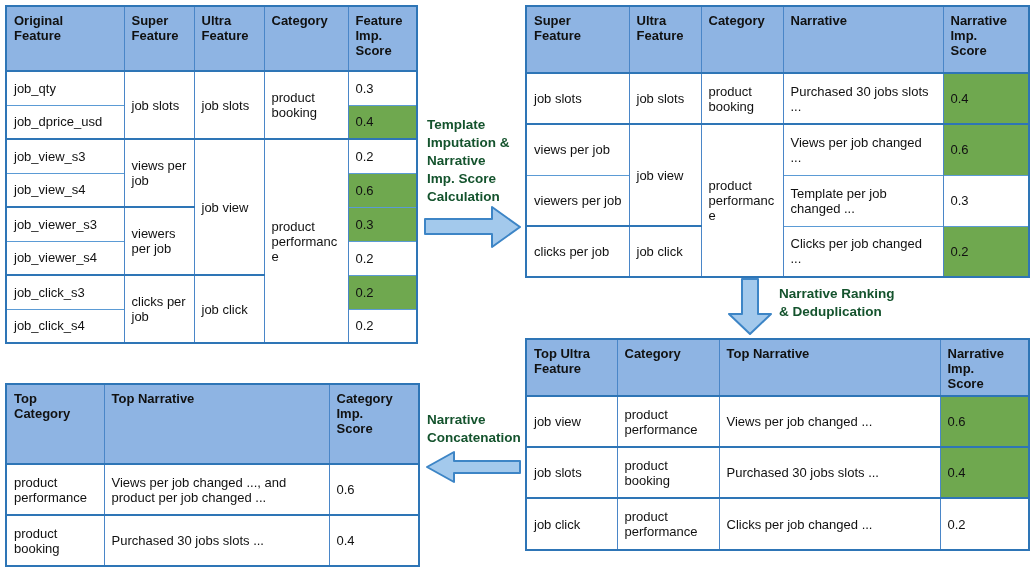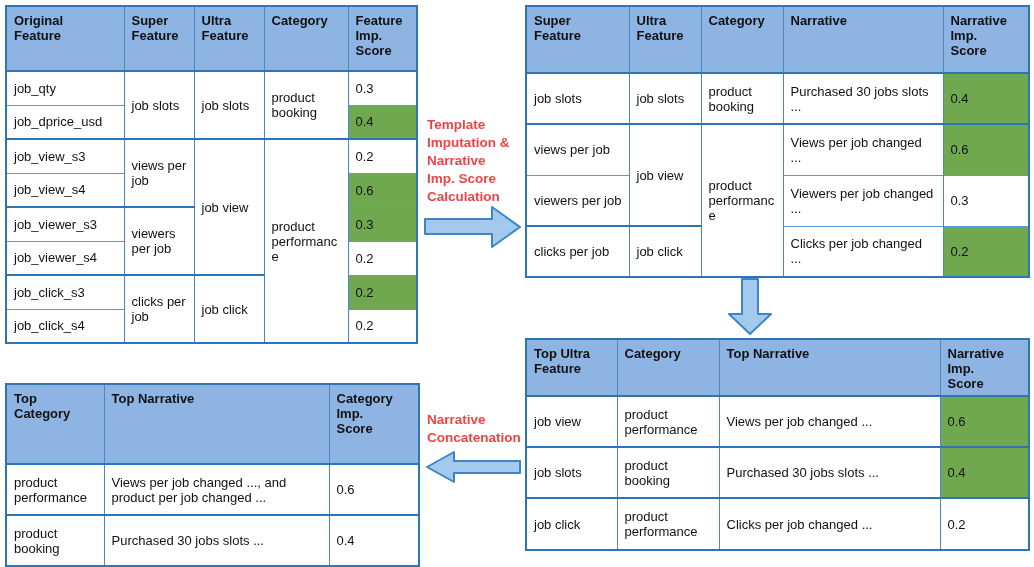--- a/index.html
+++ b/index.html
@@ -20,21 +20,21 @@
     background:#8EB4E3; font-weight:bold; vertical-align:top;
     white-space:pre-line; padding-top:6px;
     border-bottom:2.5px solid #2E75B6;
     margin-top:30px;
   }
   .dt td { vertical-align:middle; background:#fff; }
   .dt td.tt { border-top:2.5px solid #2E75B6; }   
   .dt td.lt { border-top:1.5px solid #5B9BD5; }   
   .arrow-label {
     position:absolute; font-weight:bold; font-size:13.5px; line-height:1.33;
-    white-space:pre-line; color:#ef4444;
+    white-space:pre-line; color:#14532d;
   }
   .arrow-svg { position:absolute; }
   .arrow-shape { fill:#A3C9EC; stroke:#3D85C6; stroke-width:2; stroke-linejoin:round; }
 </style>
 </head>
 <body>
 
 <div class="canvas">
 
   <table class="dt" style="left:5px; top:5px; width:411px;">
@@ -135,21 +135,21 @@
       </tr>
       <tr style="height:51px">
         <td class="tt">views per job</td>
         <td class="tt" rowspan="2">job view</td>
         <td class="tt" rowspan="3">product performance</td>
         <td class="tt">Views per job changed ...</td>
         <td class="tt" style="background: rgb(111, 168, 79);">0.6</td>
       </tr>
       <tr style="height:51px">
         <td class="lt">viewers per job</td>
-        <td class="lt">Viewers per job changed ...</td>
+        <td class="lt">Template per job changed ...</td>
         <td class="lt">0.3</td>
       </tr>
       <tr style="height:51px">
         <td class="tt">clicks per job</td>
         <td class="tt">job click</td>
         <td class="lt">Clicks per job changed ...</td>
         <td class="lt" style="background: rgb(111, 168, 79);">0.2</td>
       </tr>
     </tbody>
   </table>
@@ -229,20 +229,22 @@
 Narrative
 Imp. Score
 Calculation</div>
   <svg class="arrow-svg" style="left:424px; top:204px;" width="98" height="46" viewBox="0 0 98 46">
     <polygon class="arrow-shape" points="1,15 68,15 68,3 96,23 68,43 68,30 1,30"></polygon>
   </svg>
 
   <svg class="arrow-svg" style="left:726px; top:278px;" width="48" height="58" viewBox="0 0 48 58">
     <polygon class="arrow-shape" points="16,1 32,1 32,36 45,36 24,56 3,36 16,36"></polygon>
   </svg>
+  <div class="arrow-label" style="left:779px; top:285px; width:160px;">Narrative Ranking
+&amp; Deduplication</div>
 
   <div class="arrow-label" style="left:427px; top:411px; width:100px;">Narrative
 Concatenation</div>
   <svg class="arrow-svg" style="left:426px; top:450px;" width="96" height="34" viewBox="0 0 96 34">
     <polygon class="arrow-shape" points="1,17 28,2 28,11 94,11 94,23 28,23 28,32"></polygon>
   </svg>
 
 </div>
 
 </body></html>

